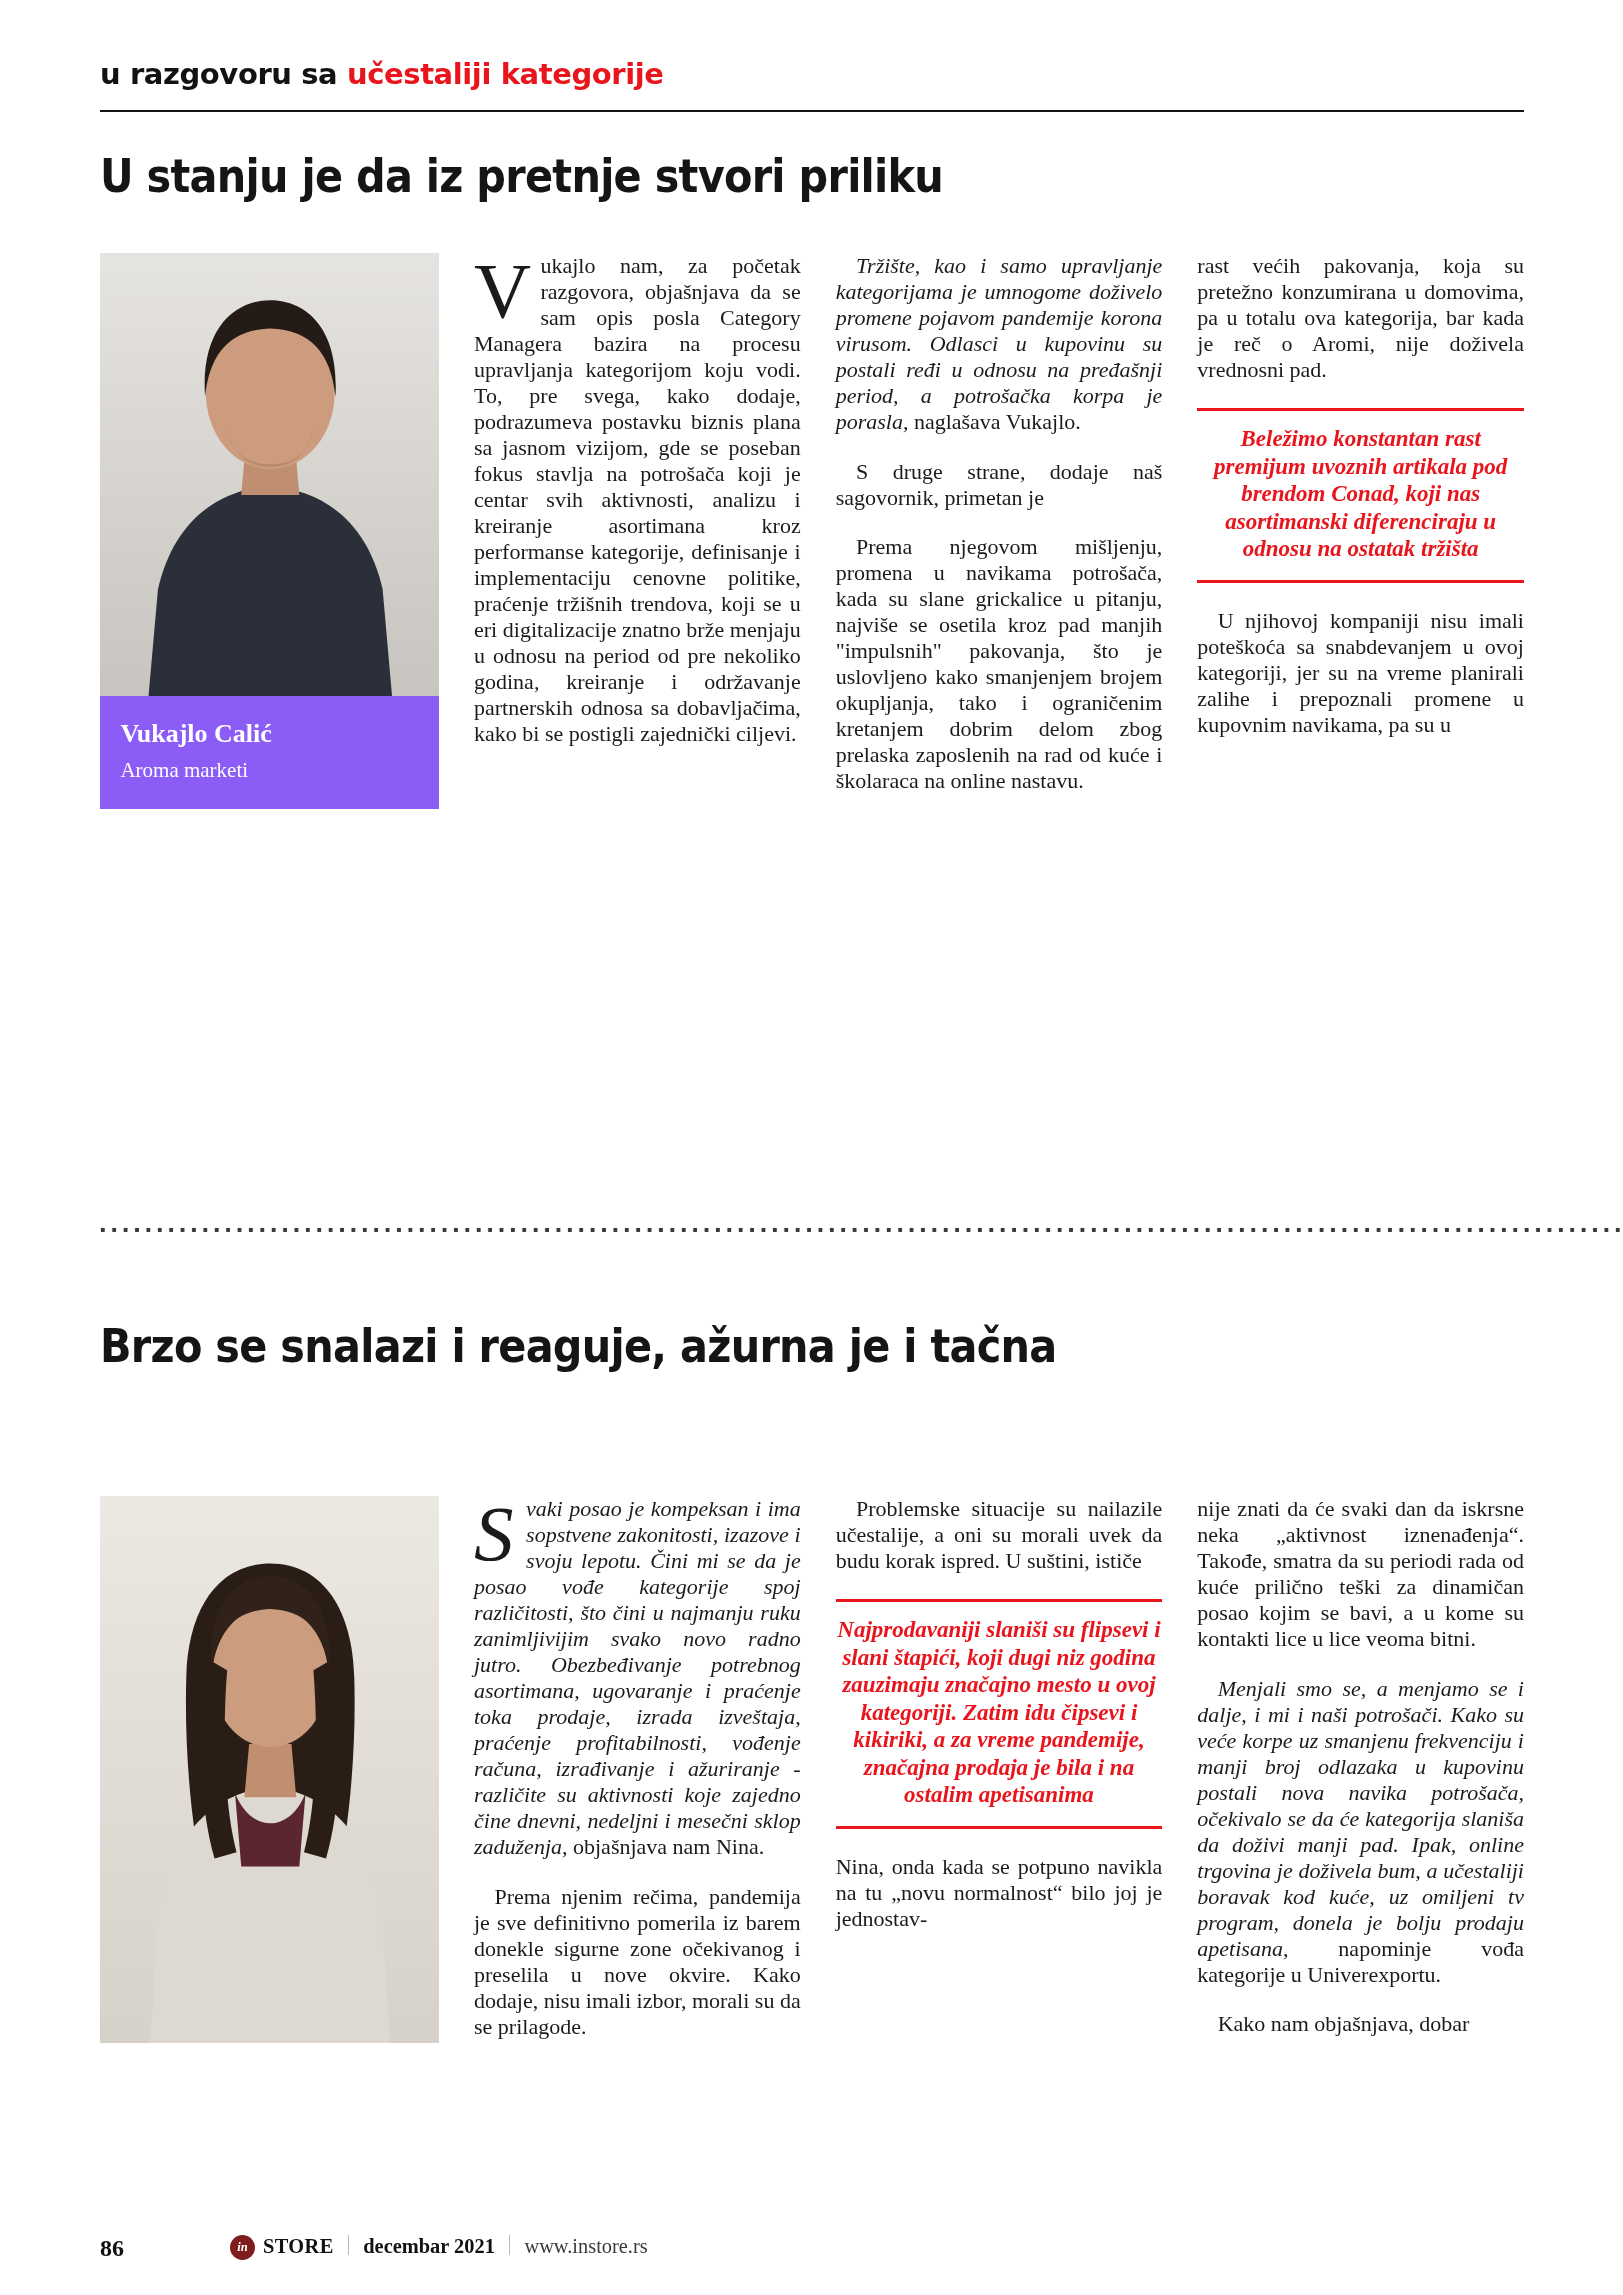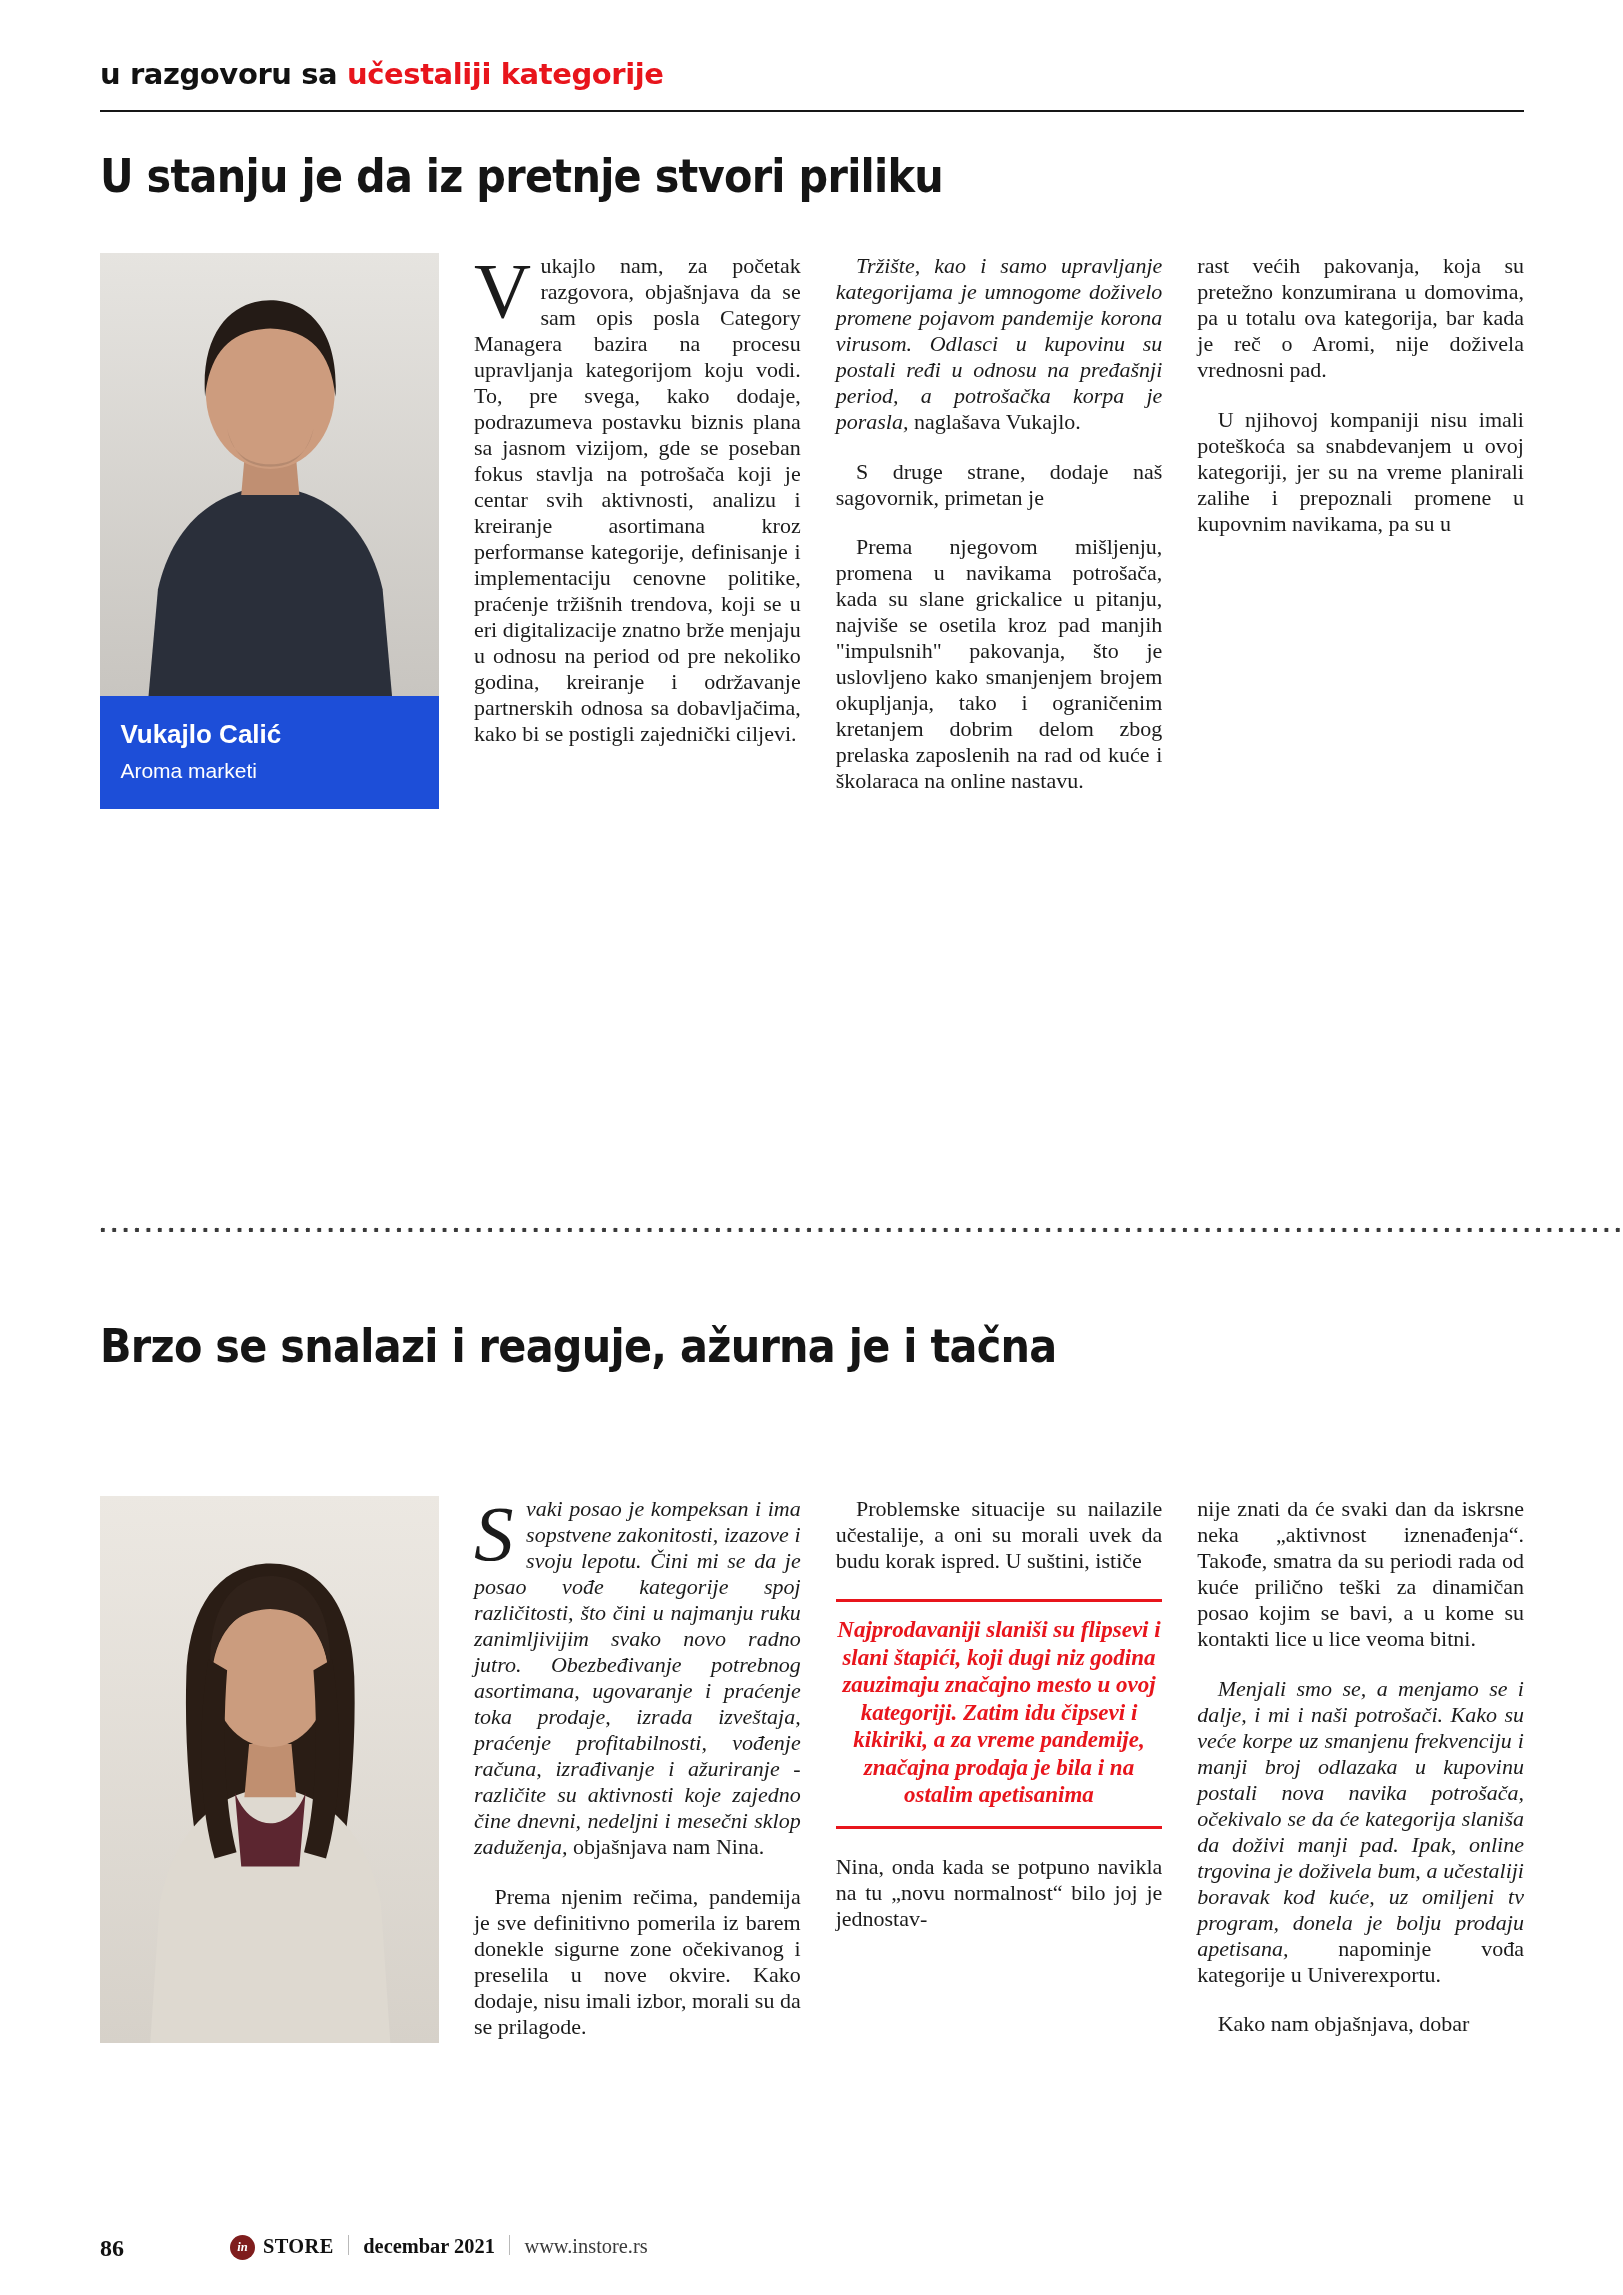--- a/index.html
+++ b/index.html
@@ -26,21 +26,21 @@
   
   .grid { left:100px; width:1424px; display:grid; grid-template-columns:339px 1fr 1fr 1fr; column-gap:35px; }
   #grid1 { top:253px; }
   #grid2 { top:1496px; }
 
   .photo { width:100%; overflow:hidden; background:#dcd9d4; }
   #photo1 { height:443px; }
   #photo2 { height:547px; }
   .photo svg { display:block; width:100%; height:100%; }
 
-  .caption { background:#1d4ed8; color:#fff; font-family:Liberation Sans, sans-serif; padding:23.6px 20.4px 27px 20.4px; }
+  .caption { background:#8b5cf6; color:#fff; font-family:Liberation Serif, serif; padding:23.6px 20.4px 27px 20.4px; }
   .caption .name { font-size:26px; font-weight:bold; line-height:1.1; }
   .caption .org  { font-size:21px; margin-top:11px; line-height:1.1; }
 
   .bodycol { font-size:22px; line-height:26px; text-align:justify; color:#1b1b1b; }
   .bodycol p { margin-top:23.6px; }
   .bodycol p:first-child { margin-top:0; }
   .bodycol p.ind { text-indent:20.4px; }
   .it { font-style:italic; }
 
   .dropcap { float:left; font-size:79px; line-height:64px; padding:6.3px 9.4px 0 0; color:#1b1b1b; }
@@ -107,20 +107,21 @@
     </div>
 
     <div class="bodycol">
       <p class="ind"><span class="it">Tržište, kao i samo upravljanje kategorijama je umnogome doživelo promene pojavom pandemije korona virusom. Odlasci u kupovinu su postali ređi u odnosu na pređašnji period, a potrošačka korpa je porasla,</span><span> naglašava Vukajlo.</span></p>
       <p class="ind">S druge strane, dodaje naš sagovornik, primetan je</p>
       <p class="ind">Prema njegovom mišljenju, promena u navikama potrošača, kada su slane grickalice u pitanju, najviše se osetila kroz pad manjih "impulsnih" pakovanja, što je uslovljeno kako smanjenjem brojem okupljanja, tako i ograničenim kretanjem dobrim delom zbog prelaska zaposlenih na rad od kuće i školaraca na online nastavu.</p>
     </div>
 
     <div class="bodycol">
       <p>rast većih pakovanja, koja su pretežno konzumirana u domovima, pa u totalu ova kategorija, bar kada je reč o Aromi, nije doživela vrednosni pad.</p>
+      <div class="pull">Beležimo konstantan rast premijum uvoznih artikala pod brendom Conad, koji nas asortimanski diferenciraju u odnosu na ostatak tržišta</div>
       <p class="ind">U njihovoj kompaniji nisu imali poteškoća sa snabdevanjem u ovoj kategoriji, jer su na vreme planirali zalihe i prepoznali promene u kupovnim navikama, pa su u</p>
     </div>
   </div>
 
   <div class="abs divider"></div>
 
   <div class="abs headline" id="headline2">Brzo se snalazi i reaguje, ažurna je i tačna</div>
 
   <div class="abs grid" id="grid2">
     <div>

